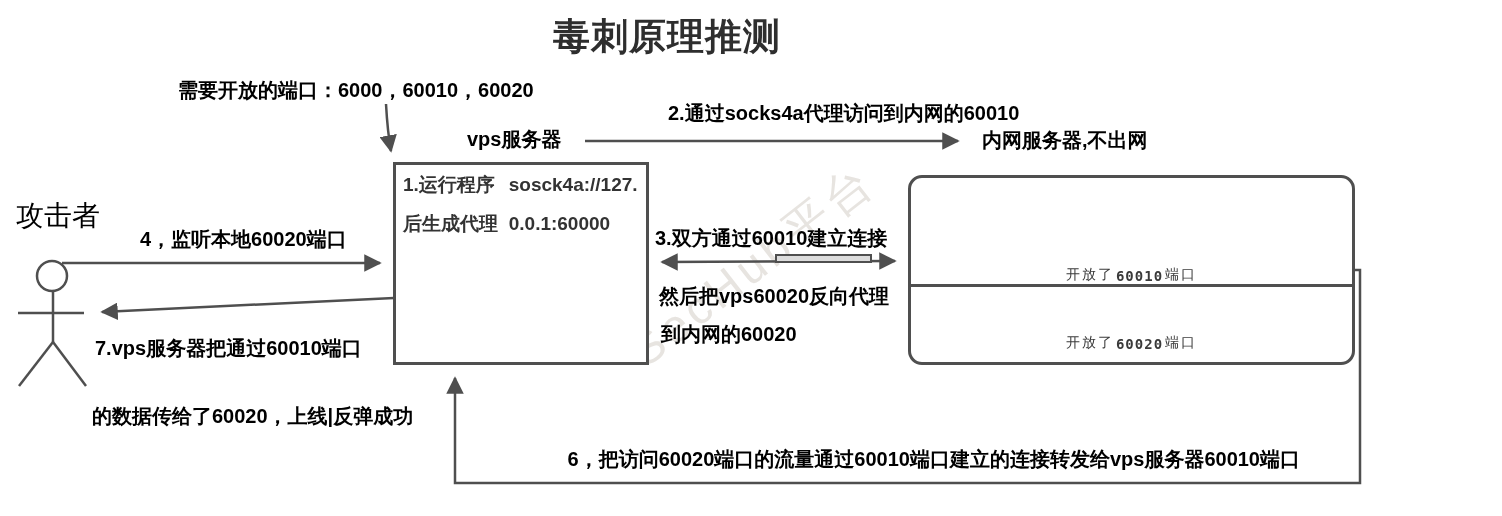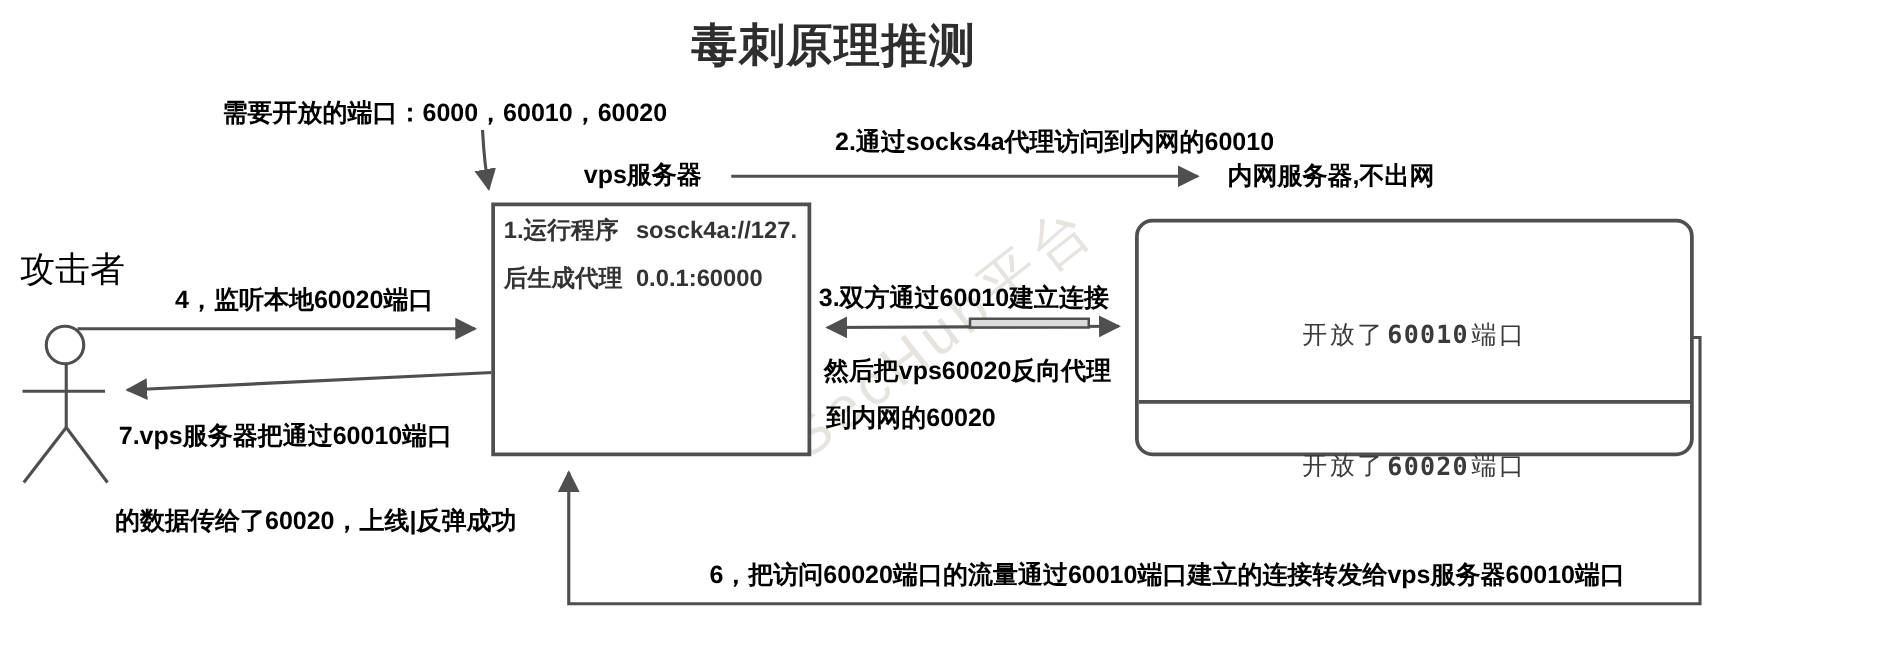--- a/index.html
+++ b/index.html
@@ -33,23 +33,23 @@
     left:393px;top:162px;width:256px;height:203px;
     display:flex;flex-direction:row;justify-content:center;
     padding:0 7px;font-size:19px;font-weight:700;line-height:39px;color:#333;
   }
   #vps-box .code{word-break:break-all;}
   #intranet-box{
     left:908px;top:175px;width:447px;height:190px;
     border-radius:14px;display:flex;flex-direction:column;
   }
   .section{
-    display:flex;align-items:center;justify-content:center;
+    display:flex;align-items:flex-end;justify-content:center;
     font-family:"Liberation Serif","DejaVu Serif",serif;
-    font-size:20px;color:#3a3a3a;letter-spacing:2px;margin-top:36px;
+    font-size:14px;color:#3a3a3a;letter-spacing:2px;
   }
   .section .port{
     font-family:"DejaVu Sans Mono","Liberation Mono",monospace;
     font-weight:700;letter-spacing:1px;padding:0 2px;
   }
   #section-60010{flex:none;height:106px;border-bottom:3px solid #4f4f4f;}
   #section-60020{flex:1;padding-bottom:10px;}
   #step6{left:455px;top:446px;width:845px;text-align:right;white-space:nowrap;}
 </style>
 </head>

